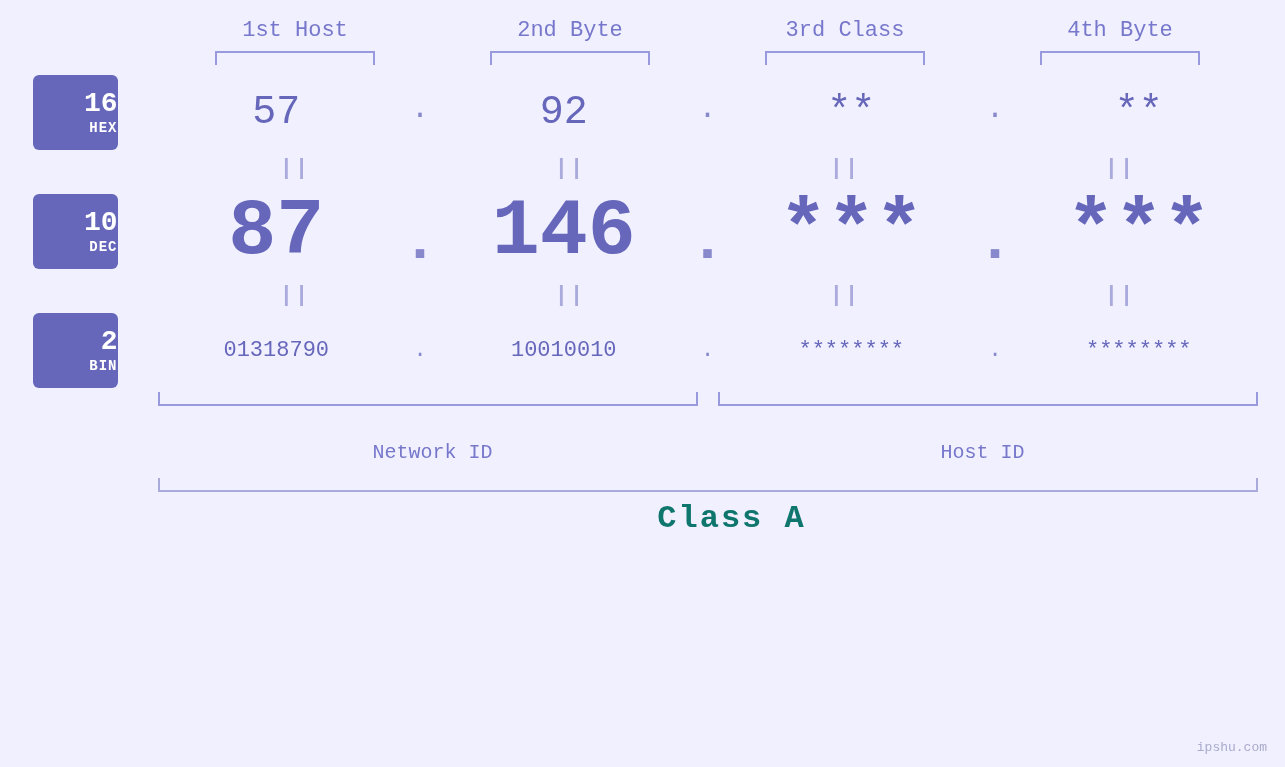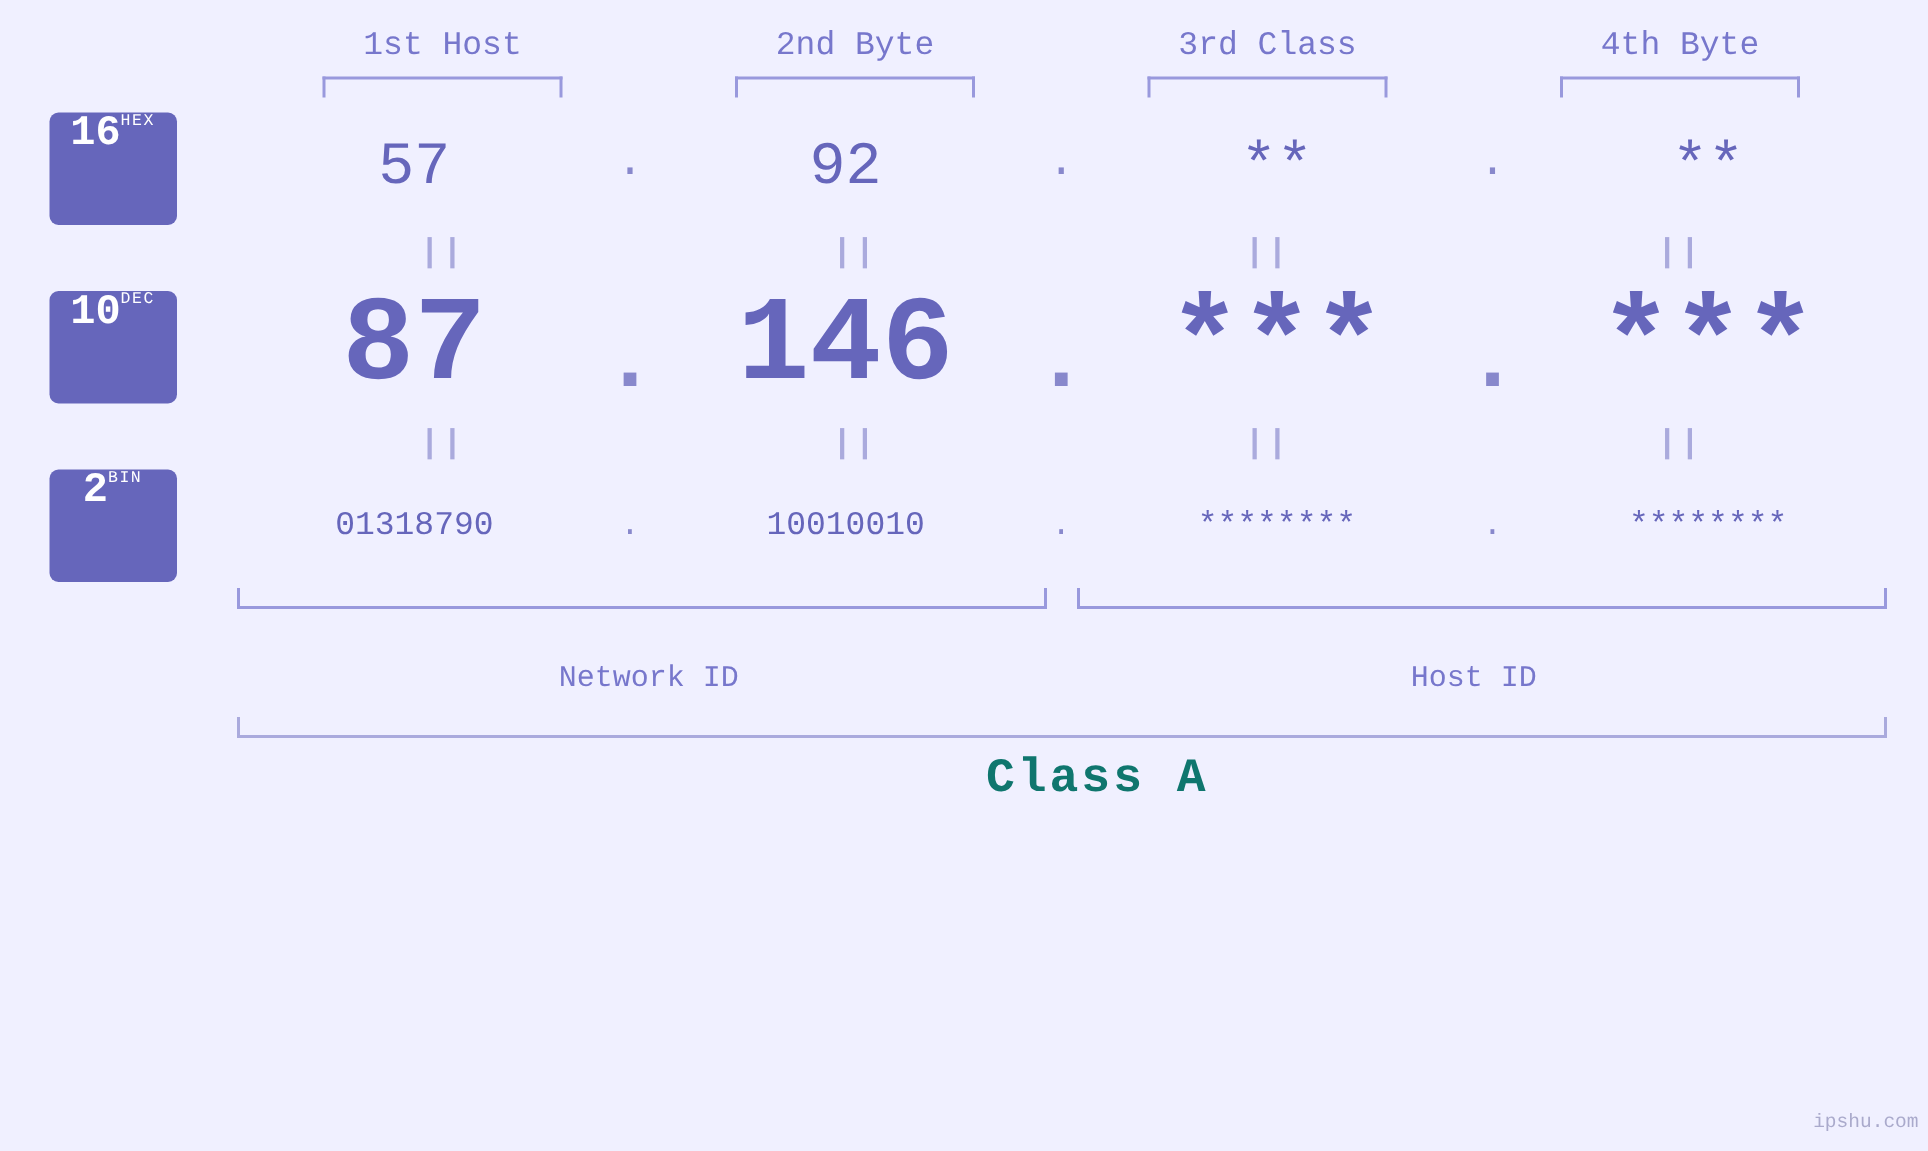--- a/index.html
+++ b/index.html
@@ -77,37 +77,37 @@
       padding-left: 10px;
     }
 
     .base-badge {
       background: #6666bb;
       color: white;
       border-radius: 6px;
       width: 85px;
       height: 75px;
       display: flex;
-      flex-direction: row;
-      align-items: flex-start;
+      flex-direction: column;
+      align-items: flex-end;
       justify-content: center;
       font-size: 26px;
       font-weight: bold;
       font-family: 'Courier New', Courier, monospace;
     }
 
     .base-badge .base-num {
       font-size: 28px;
       font-weight: bold;
       line-height: 1.1;
     }
 
     .base-badge .base-label {
-      font-size: 11px;
-      font-weight: normal;
+      font-size: 14px;
+      font-weight: bold;
       letter-spacing: 1px;
     }
 
     .values-row {
       flex: 1;
       display: flex;
       align-items: center;
     }
 
     .byte-cell {
@@ -243,21 +243,21 @@
       font-family: 'Courier New', Courier, monospace;
       font-weight: bold;
       letter-spacing: 2px;
       margin-left: 48px;
     }
 
     
     .watermark {
       position: absolute;
       bottom: 12px;
-      right: 6px;
+      right: 18px;
       color: #aaaacc;
       font-size: 13px;
       font-family: 'Courier New', Courier, monospace;
     }
   </style>
 </head>
 <body>
 
 <div class="container">
 

